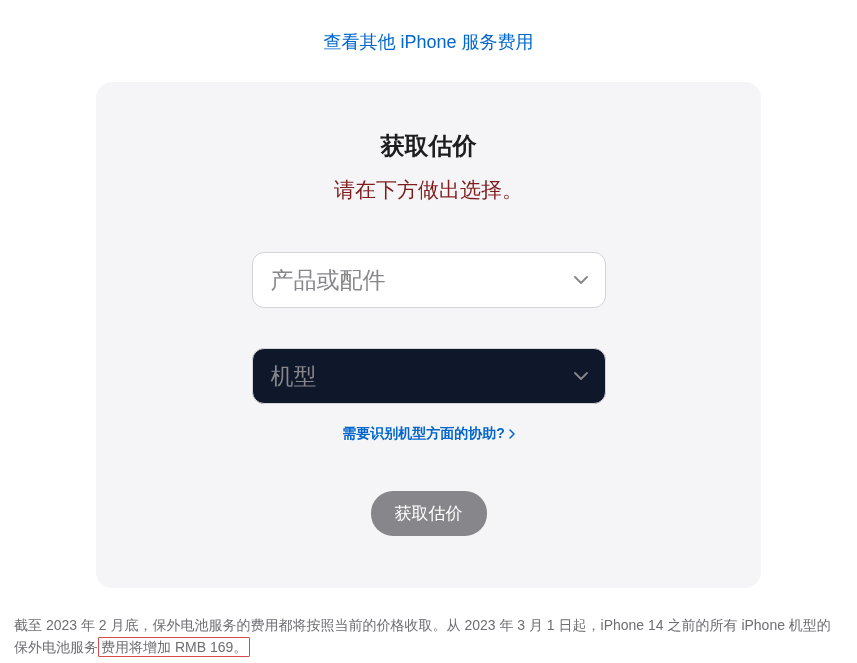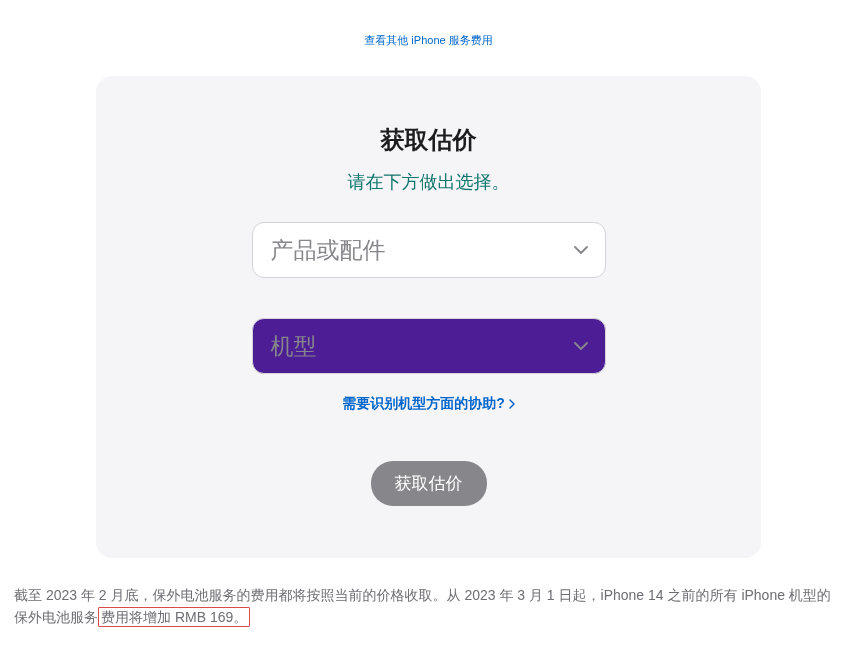--- a/index.html
+++ b/index.html
@@ -17,41 +17,41 @@
     .container {
       padding: 30px 10px 10px 10px;
     }
     .top-link {
       text-align: center;
       margin-bottom: 28px;
     }
     .top-link a {
       color: #0066cc;
       text-decoration: none;
-      font-size: 11px;
+      font-size: 18px;
       cursor: pointer;
     }
     .card {
       background: #f5f5f7;
       border-radius: 16px;
       max-width: 665px;
       margin: 0 auto;
       padding: 48px 20px 52px 20px;
       text-align: center;
     }
     .card-title {
       font-size: 24px;
       font-weight: 600;
       color: #1d1d1f;
       margin-bottom: 14px;
     }
     .card-subtitle {
-      font-size: 18px;
-      color: #0f766e;
-      margin-bottom: 28px;
+      font-size: 21px;
+      color: #7f1d1d;
+      margin-bottom: 48px;
     }
     .select-wrapper {
       position: relative;
       max-width: 354px;
       margin: 0 auto 20px auto;
     }
     .select-box {
       width: 100%;
       height: 56px;
       border: 1px solid #d2d2d7;
@@ -60,21 +60,21 @@
       padding: 0 40px 0 18px;
       font-size: 23px;
       color: #86868b;
       text-align: left;
       display: flex;
       align-items: center;
       cursor: pointer;
     }
     .select-wrapper.second .select-box {
       border-color: #d2d2d7;
-      background: #4c1d95;
+      background: #0f172a;
       margin-top: 40px;
     }
     .chevron {
       position: absolute;
       right: 18px;
       top: 50%;
       transform: translateY(-50%);
       pointer-events: none;
     }
     .chevron svg {

